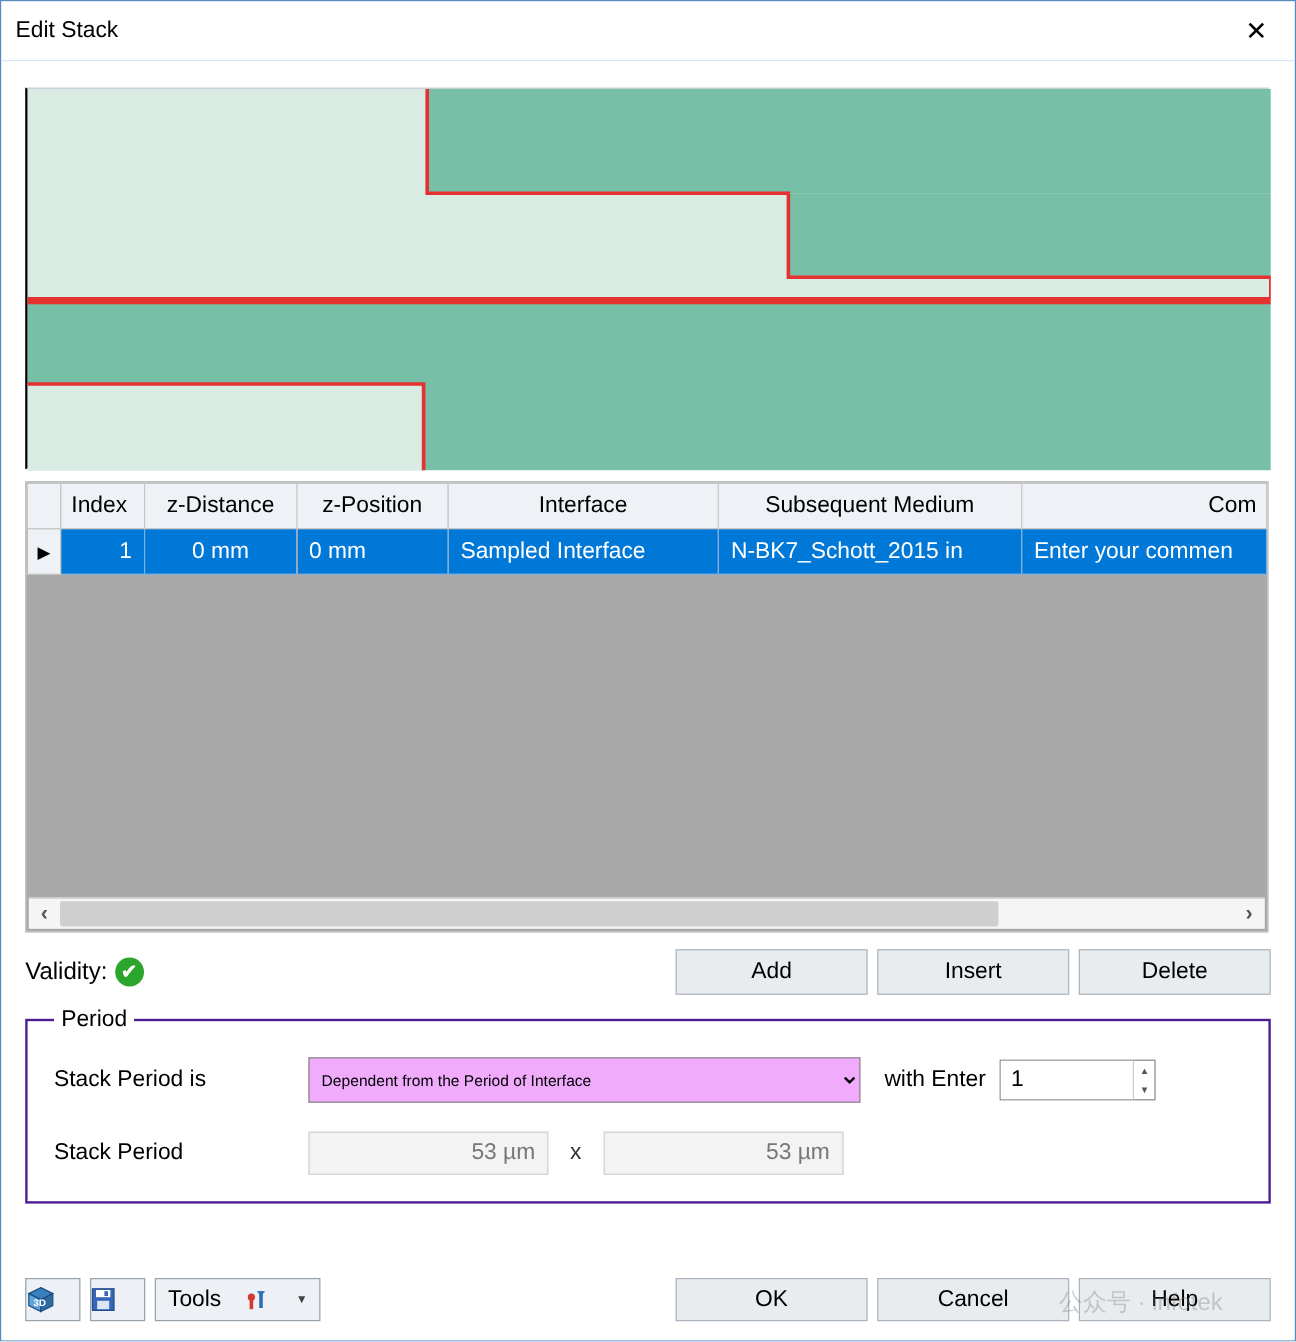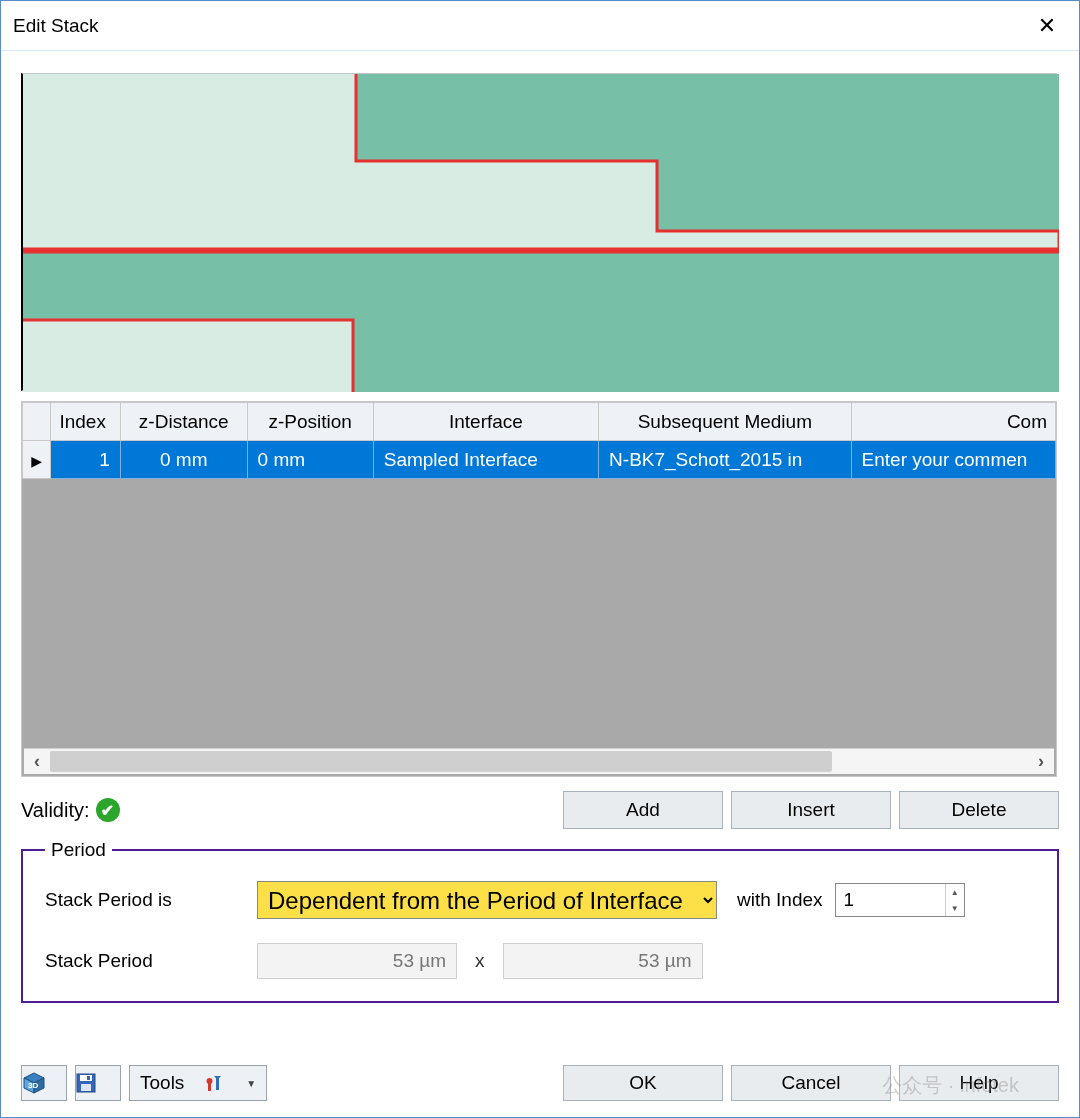--- a/index.html
+++ b/index.html
@@ -155,25 +155,25 @@
   .period-row {
     display: flex;
     align-items: center;
     margin-bottom: 24px;
     gap: 12px;
   }
   .period-row:last-child { margin-bottom: 0; }
   .field-label { font-size: 19px; width: 200px; }
   select.big {
     height: 38px;
-    font-size: 24px;
+    font-size: 13px;
     border: 1px solid #888;
     padding: 2px 6px;
     width: 460px;
-    background:#fde047;
+    background:#f0abfc;
   }
   .with-index-label { font-size: 19px; margin-left: 8px; }
   .spinner {
     display: inline-flex;
     border: 1px solid #888;
     height: 34px;
     width: 130px;
     background:#fff;
   }
   .spinner input {
@@ -322,21 +322,21 @@
       <button class="std-btn">Delete</button>
     </div>
 
     <fieldset class="period">
       <legend>Period</legend>
       <div class="period-row">
         <span class="field-label">Stack Period is</span>
         <select class="big">
           <option selected="">Dependent from the Period of Interface</option>
         </select>
-        <span class="with-index-label">with Index</span>
+        <span class="with-index-label">with Enter</span>
         <span class="spinner">
           <input type="text" value="1" style="">
           <span class="btns">
             <span>▲</span>
             <span>▼</span>
           </span>
         </span>
       </div>
       <div class="period-row">
         <span class="field-label">Stack Period</span>

